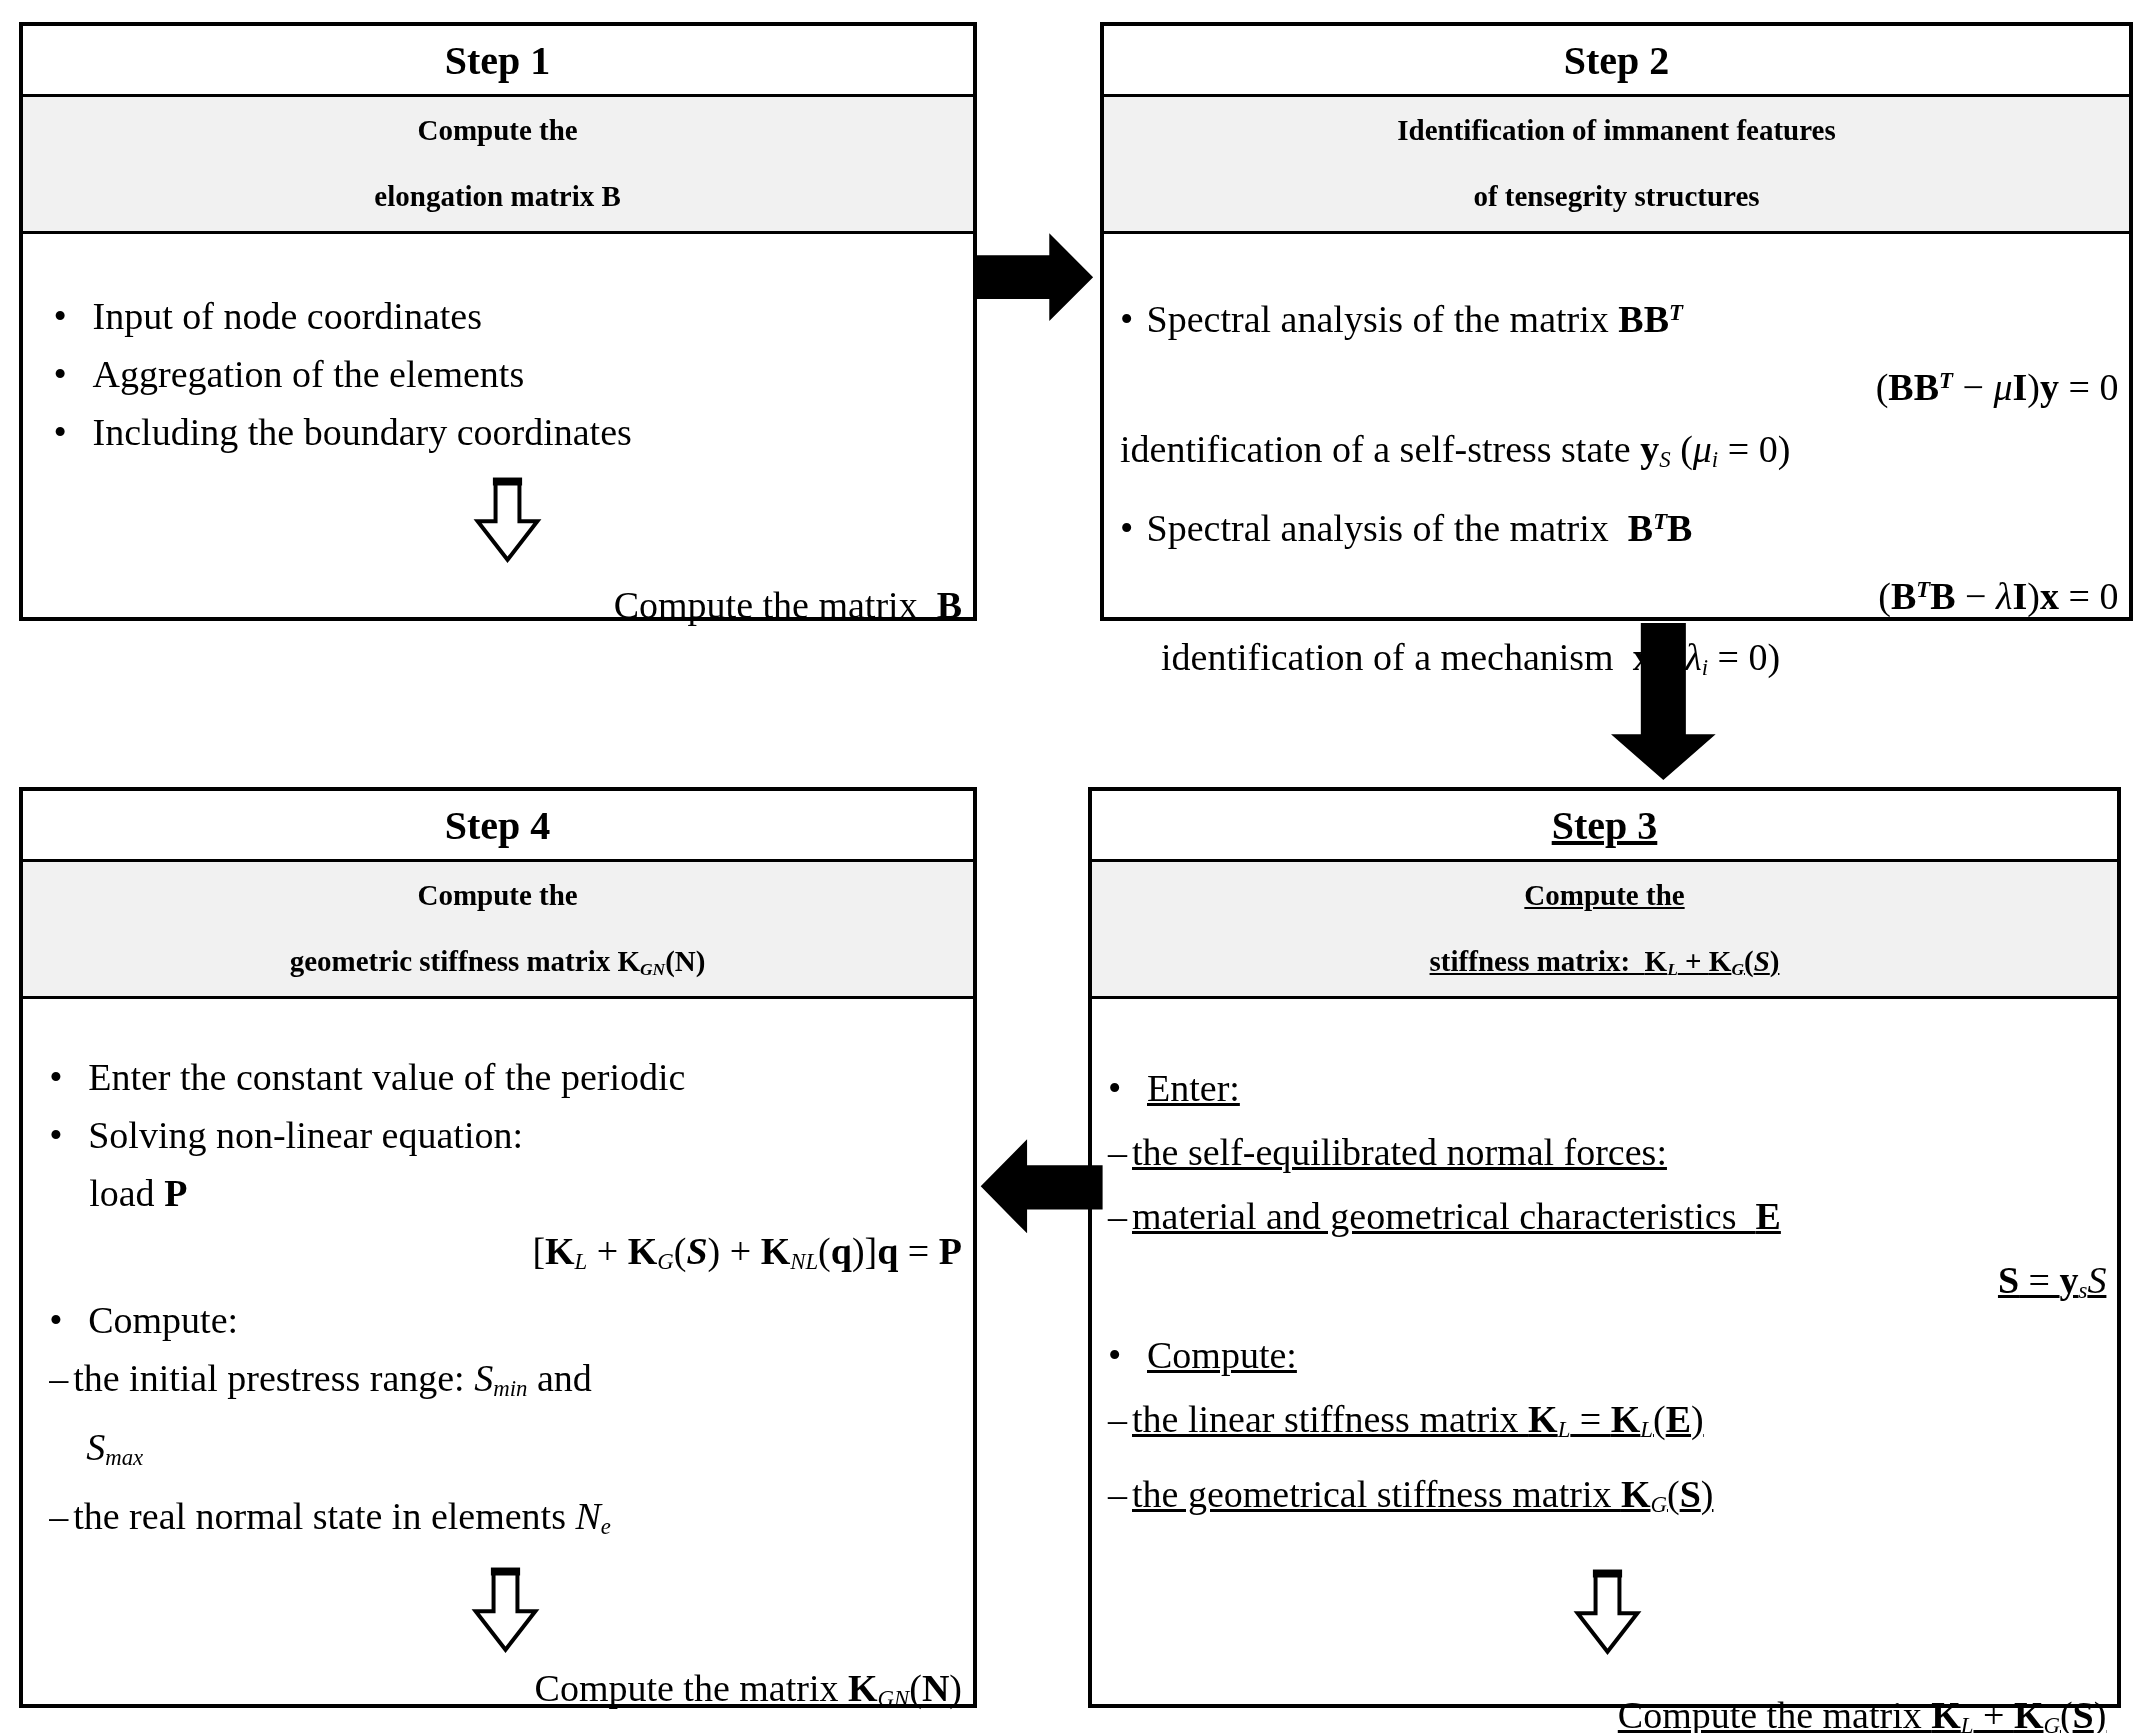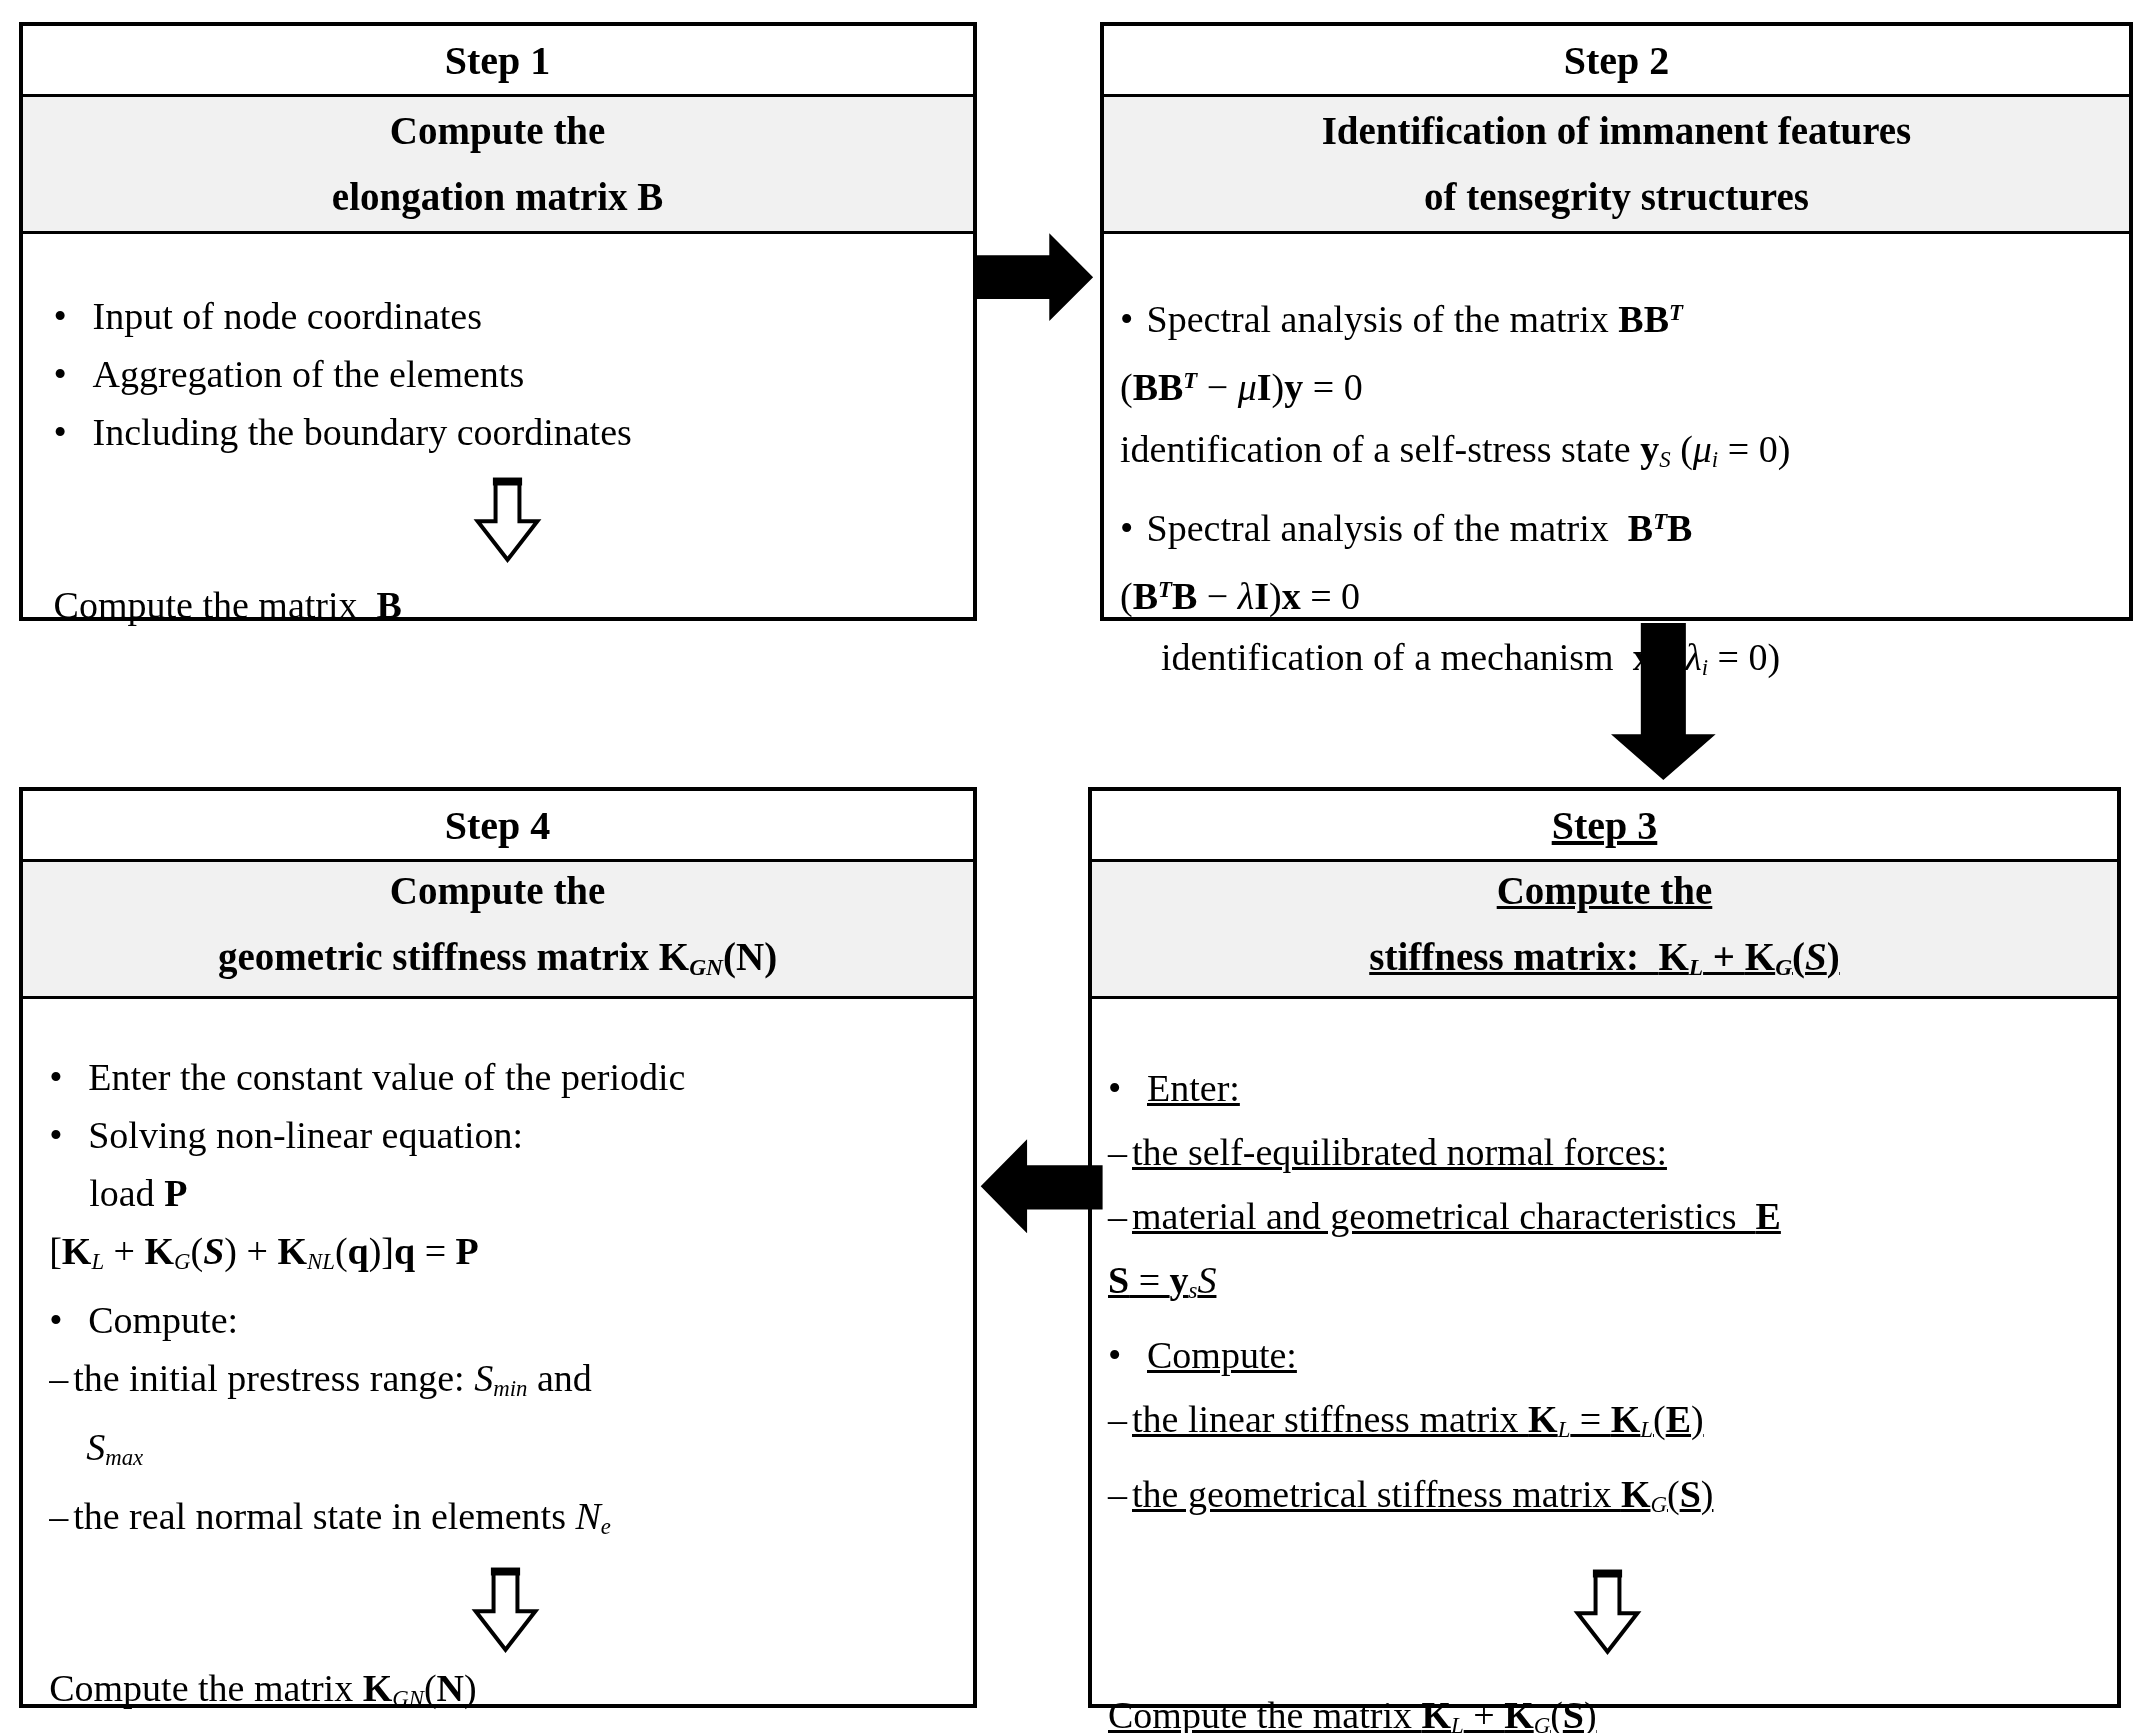--- a/index.html
+++ b/index.html
@@ -7,42 +7,42 @@
     position:relative;width:1762px;height:1734px;background:#ffffff;
     font-family:"Liberation Serif","DejaVu Serif",serif;color:#000;
   }
   .box{position:absolute;border:4px solid #000;background:#fff;box-sizing:border-box;}
   .hd{
     height:68px;display:flex;align-items:center;justify-content:center;
     font-size:40px;font-weight:bold;border-bottom:3.3px solid #000;background:#fff;
   }
   .shd{
     height:134px;background:#f1f1f1;border-bottom:3.3px solid #000;
-    display:flex;flex-direction:column;align-items:center;justify-content:center;
-    font-size:39px;font-weight:bold;
+    display:flex;flex-direction:column;align-items:center;
+    font-size:29px;font-weight:bold;
   }
   .shd .subline{line-height:66px;white-space:nowrap;}
   .bd{font-size:38px;overflow:hidden;margin-top:40px;}
   .ln{white-space:nowrap;}
   #b1 .bd{padding:13.3px 10.6px 0 31px;}
   #b2 .bd{padding:8px 10.6px 0 16px;}
   #b3 .bd{padding:17.3px 10.6px 0 16px;}
   #b4 .bd{padding:9.3px 10.6px 0 26.6px;}
   #b1 .ln{line-height:58px;}
   #b2 .ln{line-height:62px;}
   #b3 .ln{line-height:64px;}
   #b4 .ln{line-height:58px;}
   .mk{display:inline-block;}
   .bullet .mk{width:39px;}
   #b2 .bullet .mk{width:26.6px;}
   .dash .mk{width:24px;}
   .cont{padding-left:40px;}
   .cont2{padding-left:37px;}
   .indent{padding-left:41px;}
-  .ctr{text-align:left;}
+  .ctr{text-align:right;}
   .b{font-weight:bold;}
   .i{font-style:italic;}
   .sp{font-size:0.6em;vertical-align:0.52em;}
   .sb{font-size:0.6em;vertical-align:-0.22em;}
   .harr{display:block;margin:14.6px auto 12px;}
   #b3 .harr{margin:31px auto 26.6px;}
   #b4 .harr{margin:9.3px auto 5.3px;}
   .flow-arrow{position:absolute;}
 </style>
 </head>

